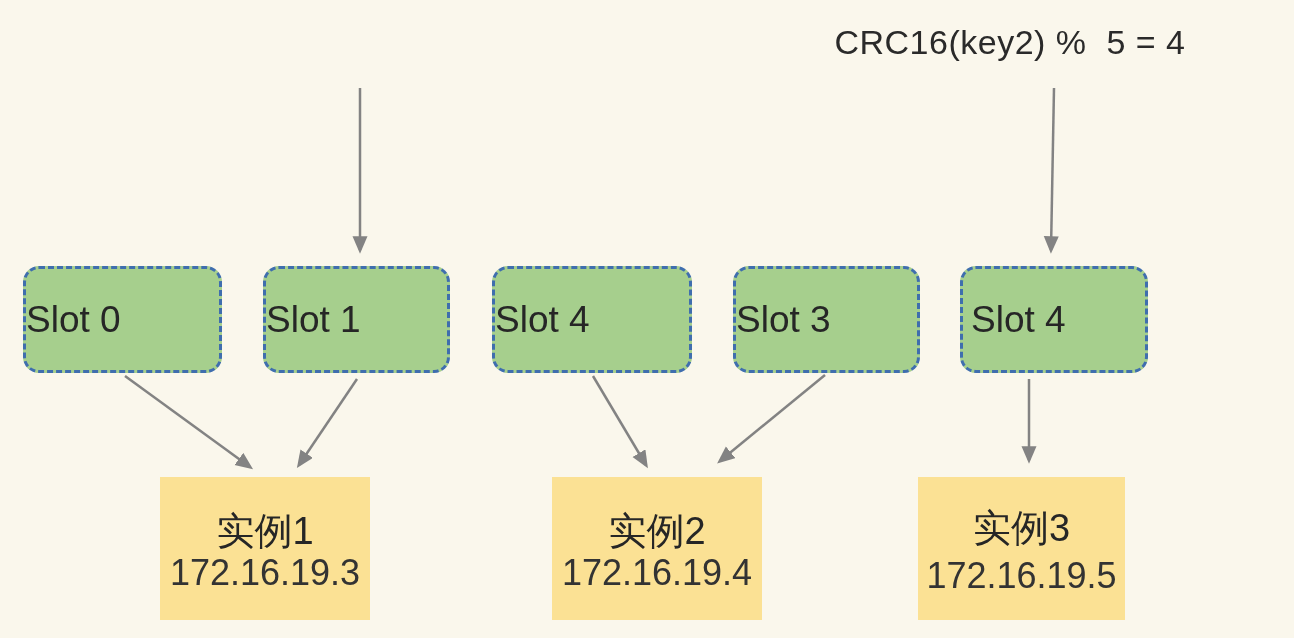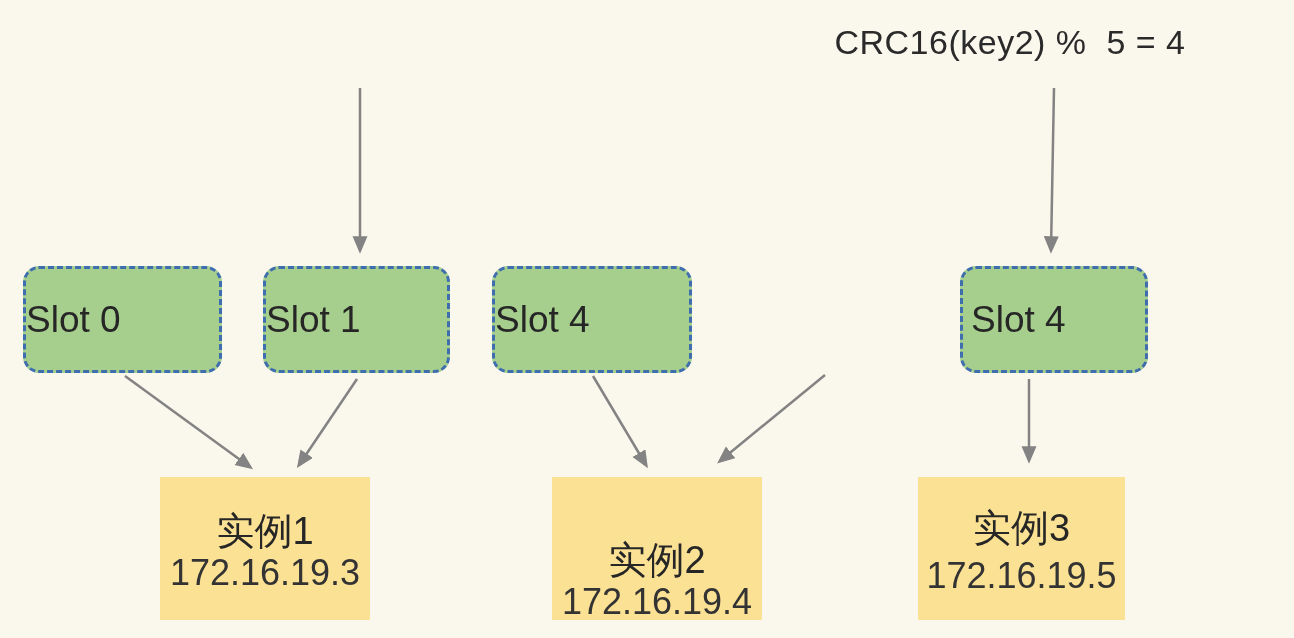--- a/index.html
+++ b/index.html
@@ -54,21 +54,21 @@
     top: 477px;
     height: 143px;
     background: #fbe194;
     display: flex;
     flex-direction: column;
     align-items: center;
     justify-content: center;
     color: #262626;
   }
   .instance.i1 { left: 160px; width: 210px; }
-  .instance.i2 { left: 552px; width: 210px; justify-content: flex-end; }
+  .instance.i2 { left: 552px; width: 210px; }
   .instance.i3 { left: 918px; width: 207px; gap: 6px; }
   .instance .name {
     font-size: 38px;
     line-height: 48px;
     color: #262626;
   }
   .instance .ip {
     font-size: 36px;
     line-height: 36px;
     color: #333333;
@@ -108,20 +108,23 @@
 
   <div class="slot s0">
     <span>Slot 0</span>
   </div>
   <div class="slot s1">
     <span>Slot 1</span>
   </div>
   <div class="slot s2">
     <span>Slot 4</span>
   </div>
+  <div class="slot s3">
+    <span>Slot 3</span>
+  </div>
   <div class="slot s4">
     <span>Slot 4</span>
   </div>
 
   <div class="instance i1">
     <div class="name">实例1</div>
     <div class="ip">172.16.19.3</div>
   </div>
   <div class="instance i2">
     <div class="name">实例2</div>

